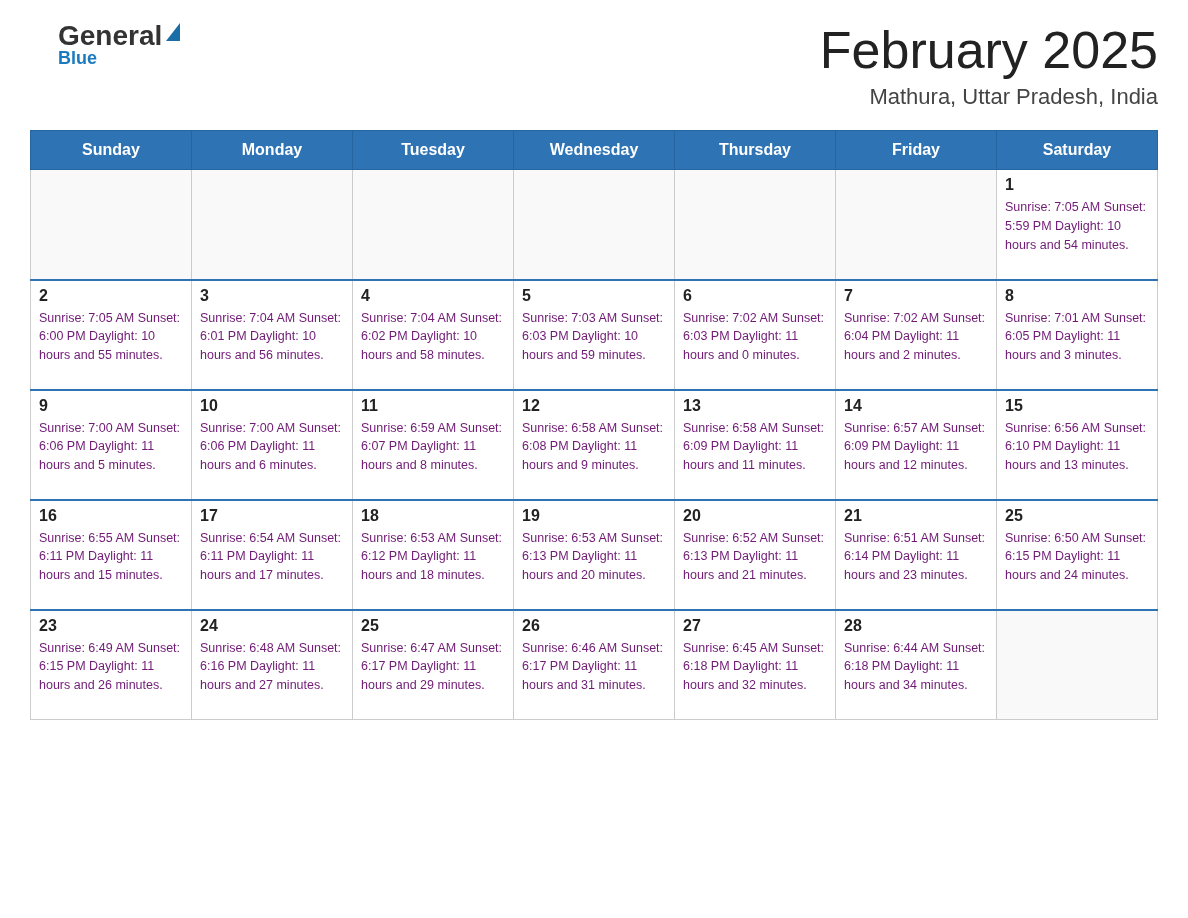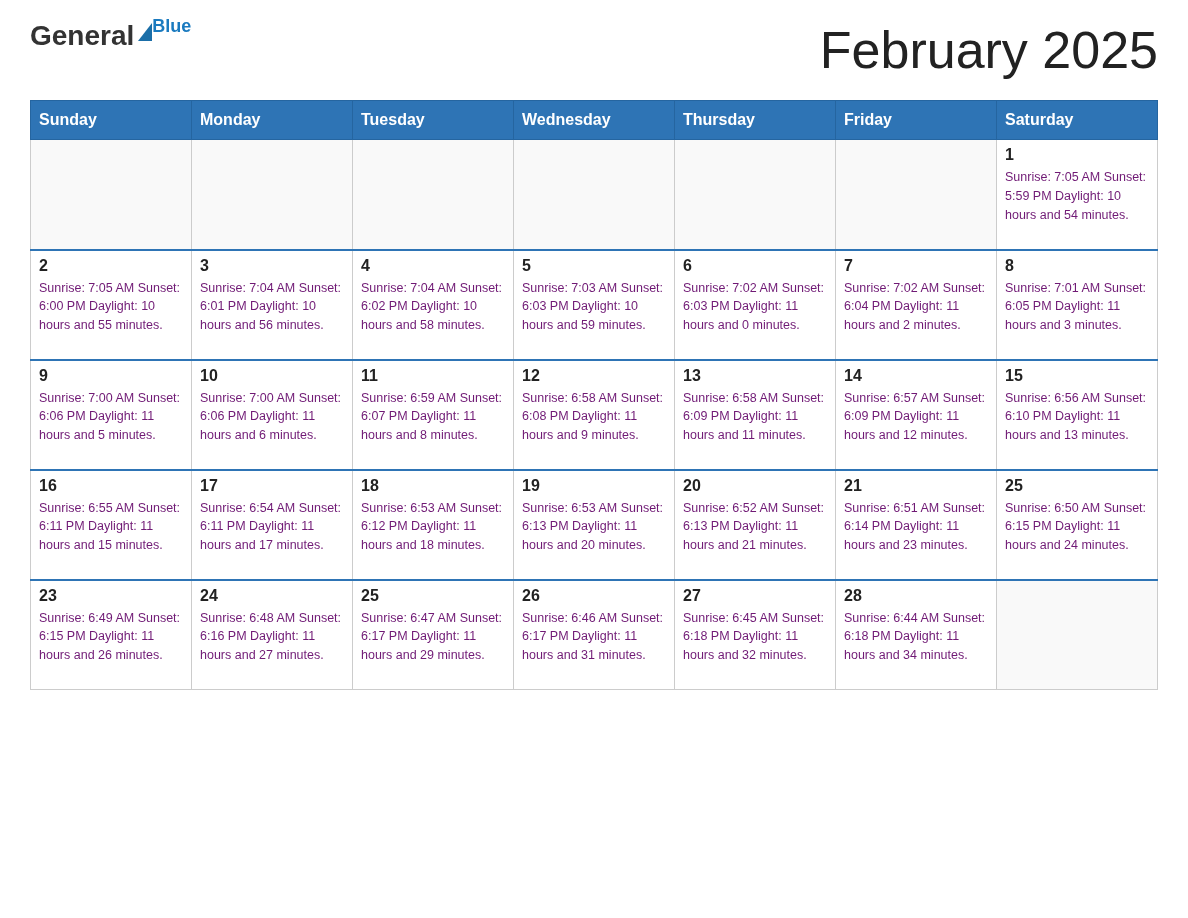--- a/index.html
+++ b/index.html
@@ -11,22 +11,23 @@
       min-height: 918px;
     }
     .header {
       display: flex;
       justify-content: space-between;
       align-items: flex-start;
       margin-bottom: 20px;
     }
     .logo {
       display: flex;
-      flex-direction: row;
+      flex-direction: column;
       align-items: flex-start;
+      margin-left: 28px;
     }
     .logo-general {
       font-size: 28px;
       font-weight: bold;
       color: #333;
       display: flex;
       align-items: center;
       gap: 2px;
     }
     .logo-arrow {
@@ -62,21 +63,21 @@
       width: 100%;
       border-collapse: collapse;
       border: 1px solid #ccc;
     }
     .calendar th {
       background-color: #2e74b5;
       color: #fff;
       font-size: 16px;
       font-weight: bold;
       padding: 10px 8px;
-      text-align: left;
+      text-align: center;
       border: 1px solid #2565a0;
     }
     .calendar td {
       width: 14.28%;
       vertical-align: top;
       padding: 6px 8px;
       border: 1px solid #ccc;
       font-size: 13px;
       color: #333;
       min-height: 110px;
@@ -107,20 +108,21 @@
 <div class="header">
   <div class="logo">
     <div class="logo-general">
       <span>General</span>
         <span class="logo-arrow"></span>
     </div>
     <div class="logo-subtitle">Blue</div>
   </div>
   <div class="title-block">
     <div class="calendar-title">February 2025</div>
+    <div class="calendar-subtitle">Mathura, Uttar Pradesh, India</div>
   </div>
 </div>
 
 <table class="calendar">
   <thead>
     <tr>
     <th>Sunday</th>
         <th>Monday</th>
         <th>Tuesday</th>
         <th>Wednesday</th>

